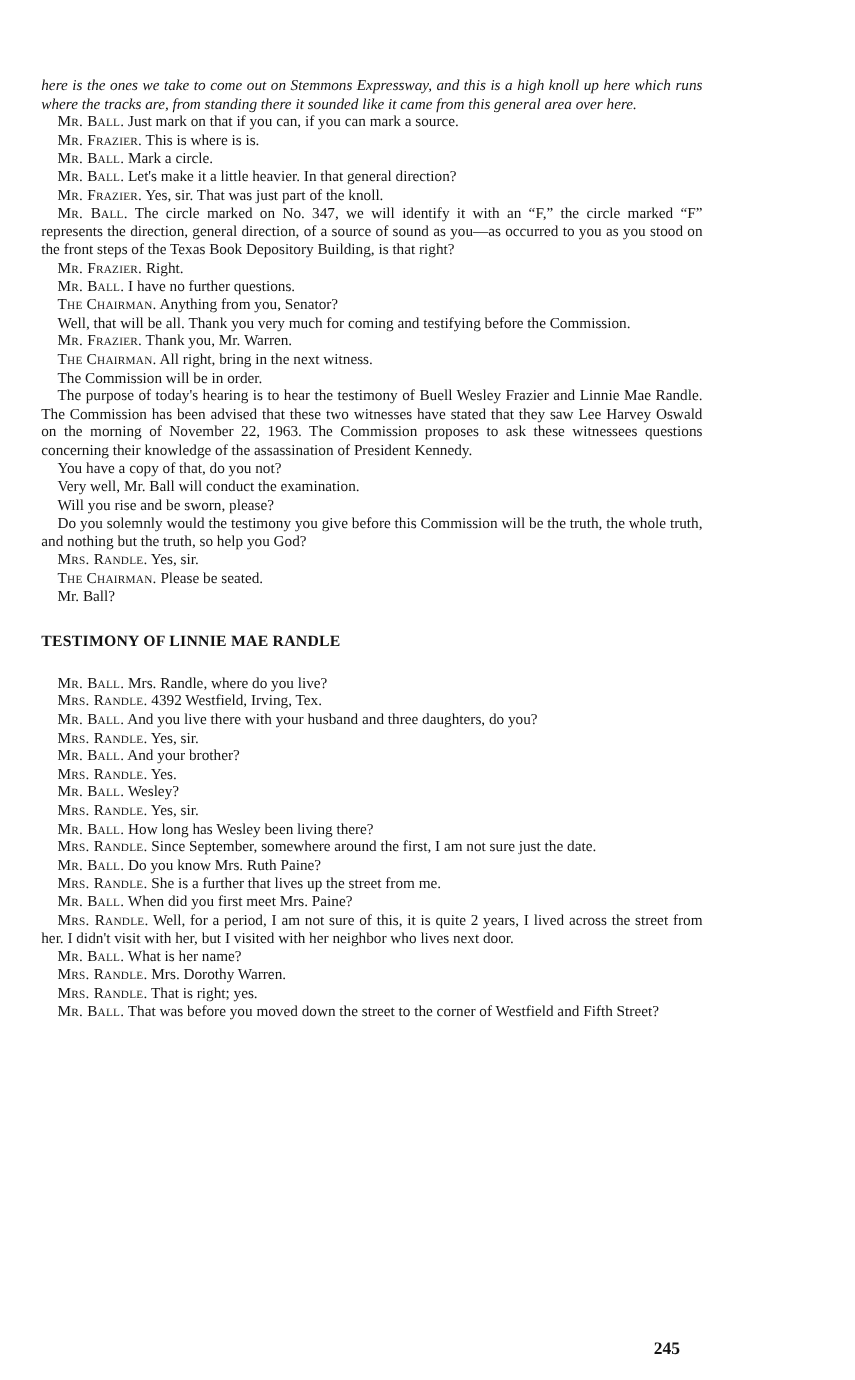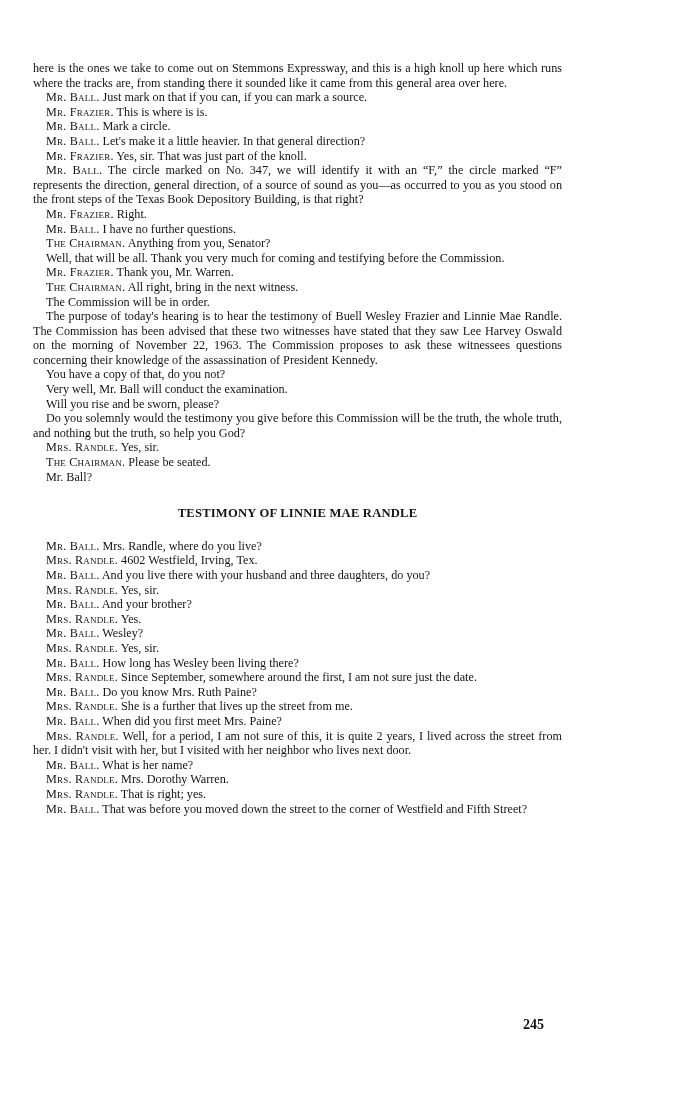--- a/index.html
+++ b/index.html
@@ -12,33 +12,32 @@
     font-family: "Liberation Serif", "DejaVu Serif", serif;
     font-size: 12.2px;
     line-height: 14.6px;
     color: #141414;
   }
   .p {
     margin: 0;
     text-indent: 13px;
     text-align: justify;
   }
-  .p.cont { text-indent: 0; }
+  .p.cont { text-indent: 0; font-style: italic; }
   .speaker { font-variant: small-caps; letter-spacing: 0.2px; }
   .heading {
-    text-align: center;
     font-weight: bold;
     font-size: 12.6px;
     letter-spacing: 0.2px;
     margin: 22px 0 18px 0;
   }
   .pagenum {
     position: absolute;
     left: 523px;
-    top: 1017px;
+    top: 1072px;
     font-family: "Liberation Serif", "DejaVu Serif", serif;
     font-weight: bold;
     font-size: 14px;
     color: #141414;
   }
 </style>
 </head>
 <body>
 
 <div class="page">
@@ -62,21 +61,21 @@
       <p class="p"><span>Very well, Mr. Ball will conduct the examination.</span></p>
       <p class="p"><span>Will you rise and be sworn, please?</span></p>
       <p class="p"><span>Do you solemnly would the testimony you give before this Commission will be the truth, the whole truth, and nothing but the truth, so help you God?</span></p>
       <p class="p"><span class="speaker">Mrs. Randle.</span> <span>Yes, sir.</span></p>
       <p class="p"><span class="speaker">The Chairman.</span> <span>Please be seated.</span></p>
       <p class="p"><span>Mr. Ball?</span></p>
     </div>
   <div class="heading">TESTIMONY OF LINNIE MAE RANDLE</div>
   <div id="after">
       <p class="p"><span class="speaker">Mr. Ball.</span> <span>Mrs. Randle, where do you live?</span></p>
-      <p class="p"><span class="speaker">Mrs. Randle.</span> <span>4602 Westfield, Irving, Tex.</span></p>
+      <p class="p"><span class="speaker">Mrs. Randle.</span> <span>4392 Westfield, Irving, Tex.</span></p>
       <p class="p"><span class="speaker">Mr. Ball.</span> <span>And you live there with your husband and three daughters, do you?</span></p>
       <p class="p"><span class="speaker">Mrs. Randle.</span> <span>Yes, sir.</span></p>
       <p class="p"><span class="speaker">Mr. Ball.</span> <span>And your brother?</span></p>
       <p class="p"><span class="speaker">Mrs. Randle.</span> <span>Yes.</span></p>
       <p class="p"><span class="speaker">Mr. Ball.</span> <span>Wesley?</span></p>
       <p class="p"><span class="speaker">Mrs. Randle.</span> <span>Yes, sir.</span></p>
       <p class="p"><span class="speaker">Mr. Ball.</span> <span>How long has Wesley been living there?</span></p>
       <p class="p"><span class="speaker">Mrs. Randle.</span> <span>Since September, somewhere around the first, I am not sure just the date.</span></p>
       <p class="p"><span class="speaker">Mr. Ball.</span> <span>Do you know Mrs. Ruth Paine?</span></p>
       <p class="p"><span class="speaker">Mrs. Randle.</span> <span>She is a further that lives up the street from me.</span></p>

